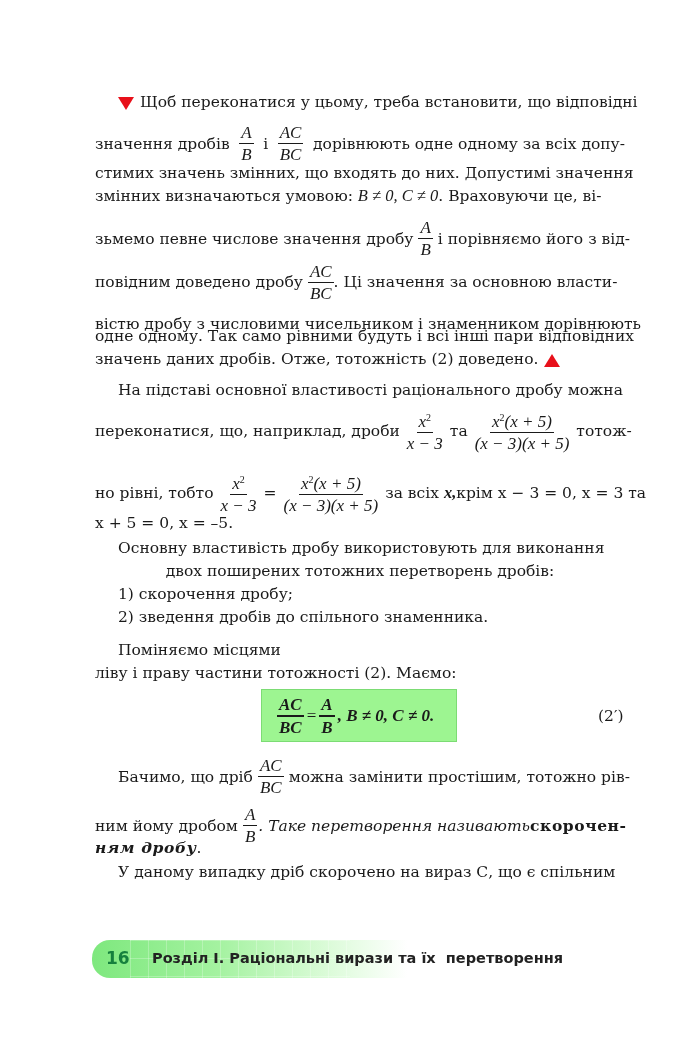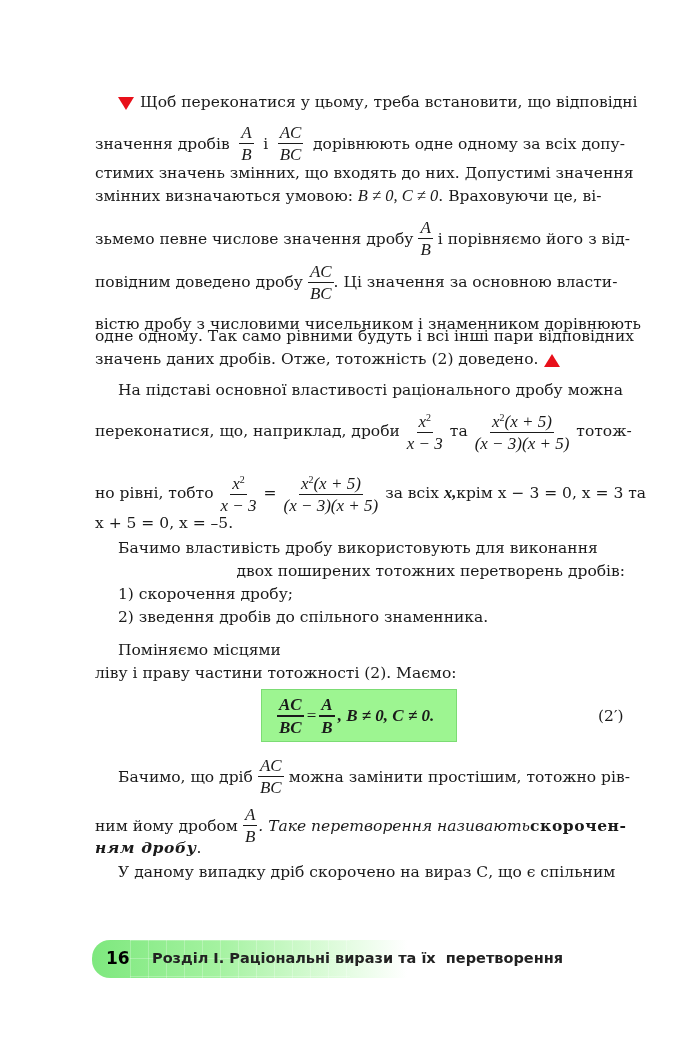--- a/index.html
+++ b/index.html
@@ -32,21 +32,21 @@
     .formula-box .frac { font-weight: bold; margin: 0 3px; }
     .formula-box .frac .num { border-bottom: 2px solid #1a1a1a; }
     .eq-label { position: absolute; left: 598px; top: 707px; font-size: 15.5px; }
     .footer-band { position: absolute; left: 92px; top: 940px; width: 420px; height: 38px; border-radius: 18px 0 0 18px;
                    background: linear-gradient(to right, #7ee87e 0%, #a4f2a0 30%, #d9fbd6 55%, rgba(255,255,255,0) 75%); }
     .footer-grid { position: absolute; left: 130px; top: 940px; width: 220px; height: 38px;
                    background-image: linear-gradient(to right, rgba(255,255,255,0.25) 1px, transparent 1px),
                                      linear-gradient(to bottom, rgba(255,255,255,0.25) 1px, transparent 1px);
                    background-size: 18px 18px; }
     .page-num { position: absolute; left: 106px; top: 948px; font-family: "DejaVu Sans", sans-serif;
-                font-weight: bold; font-size: 17px; color: #000000; }
+                font-weight: bold; font-size: 17px; color: #15803d; }
     .chapter-title { position: absolute; left: 152px; top: 950px; font-family: "DejaVu Sans", sans-serif;
                      font-weight: bold; font-size: 14.5px; color: #222; white-space: pre; }
   </style>
 </head>
 <body>
 
 <div class="page">
 
   <div class="line indent just" style="top:92px;">
     <span><span class="tri-down"></span><span>Щоб переконатися у цьому, треба встановити, що відповідні</span></span>
@@ -112,23 +112,23 @@
     </span>
     <span><span>за всіх</span> <span class="it" style="font-weight:bold;">x,</span></span>
     <span>крім x − 3 = 0, x = 3 та</span>
   </div>
 
   <div class="line" style="top:513px; text-align:left;">
     <span>x + 5 = 0, x = –5.</span>
   </div>
 
   <div class="line indent just" style="top:538px;">
-    <span>Бачимо властивість дробу використовують для виконання</span>
+    <span>Основну властивість дробу використовують для виконання</span>
   </div>
-  <div class="line" style="top:561px; text-align:right;">
+  <div class="line" style="top:561px; text-align:center;">
     <span>двох поширених тотожних перетворень дробів:</span>
   </div>
   <div class="line indent" style="top:584px; text-align:left;">
     <span>1) скорочення дробу;</span>
   </div>
   <div class="line indent" style="top:607px; text-align:left;">
     <span>2) зведення дробів до спільного знаменника.</span>
   </div>
 
   <div class="line indent just" style="top:640px;">

